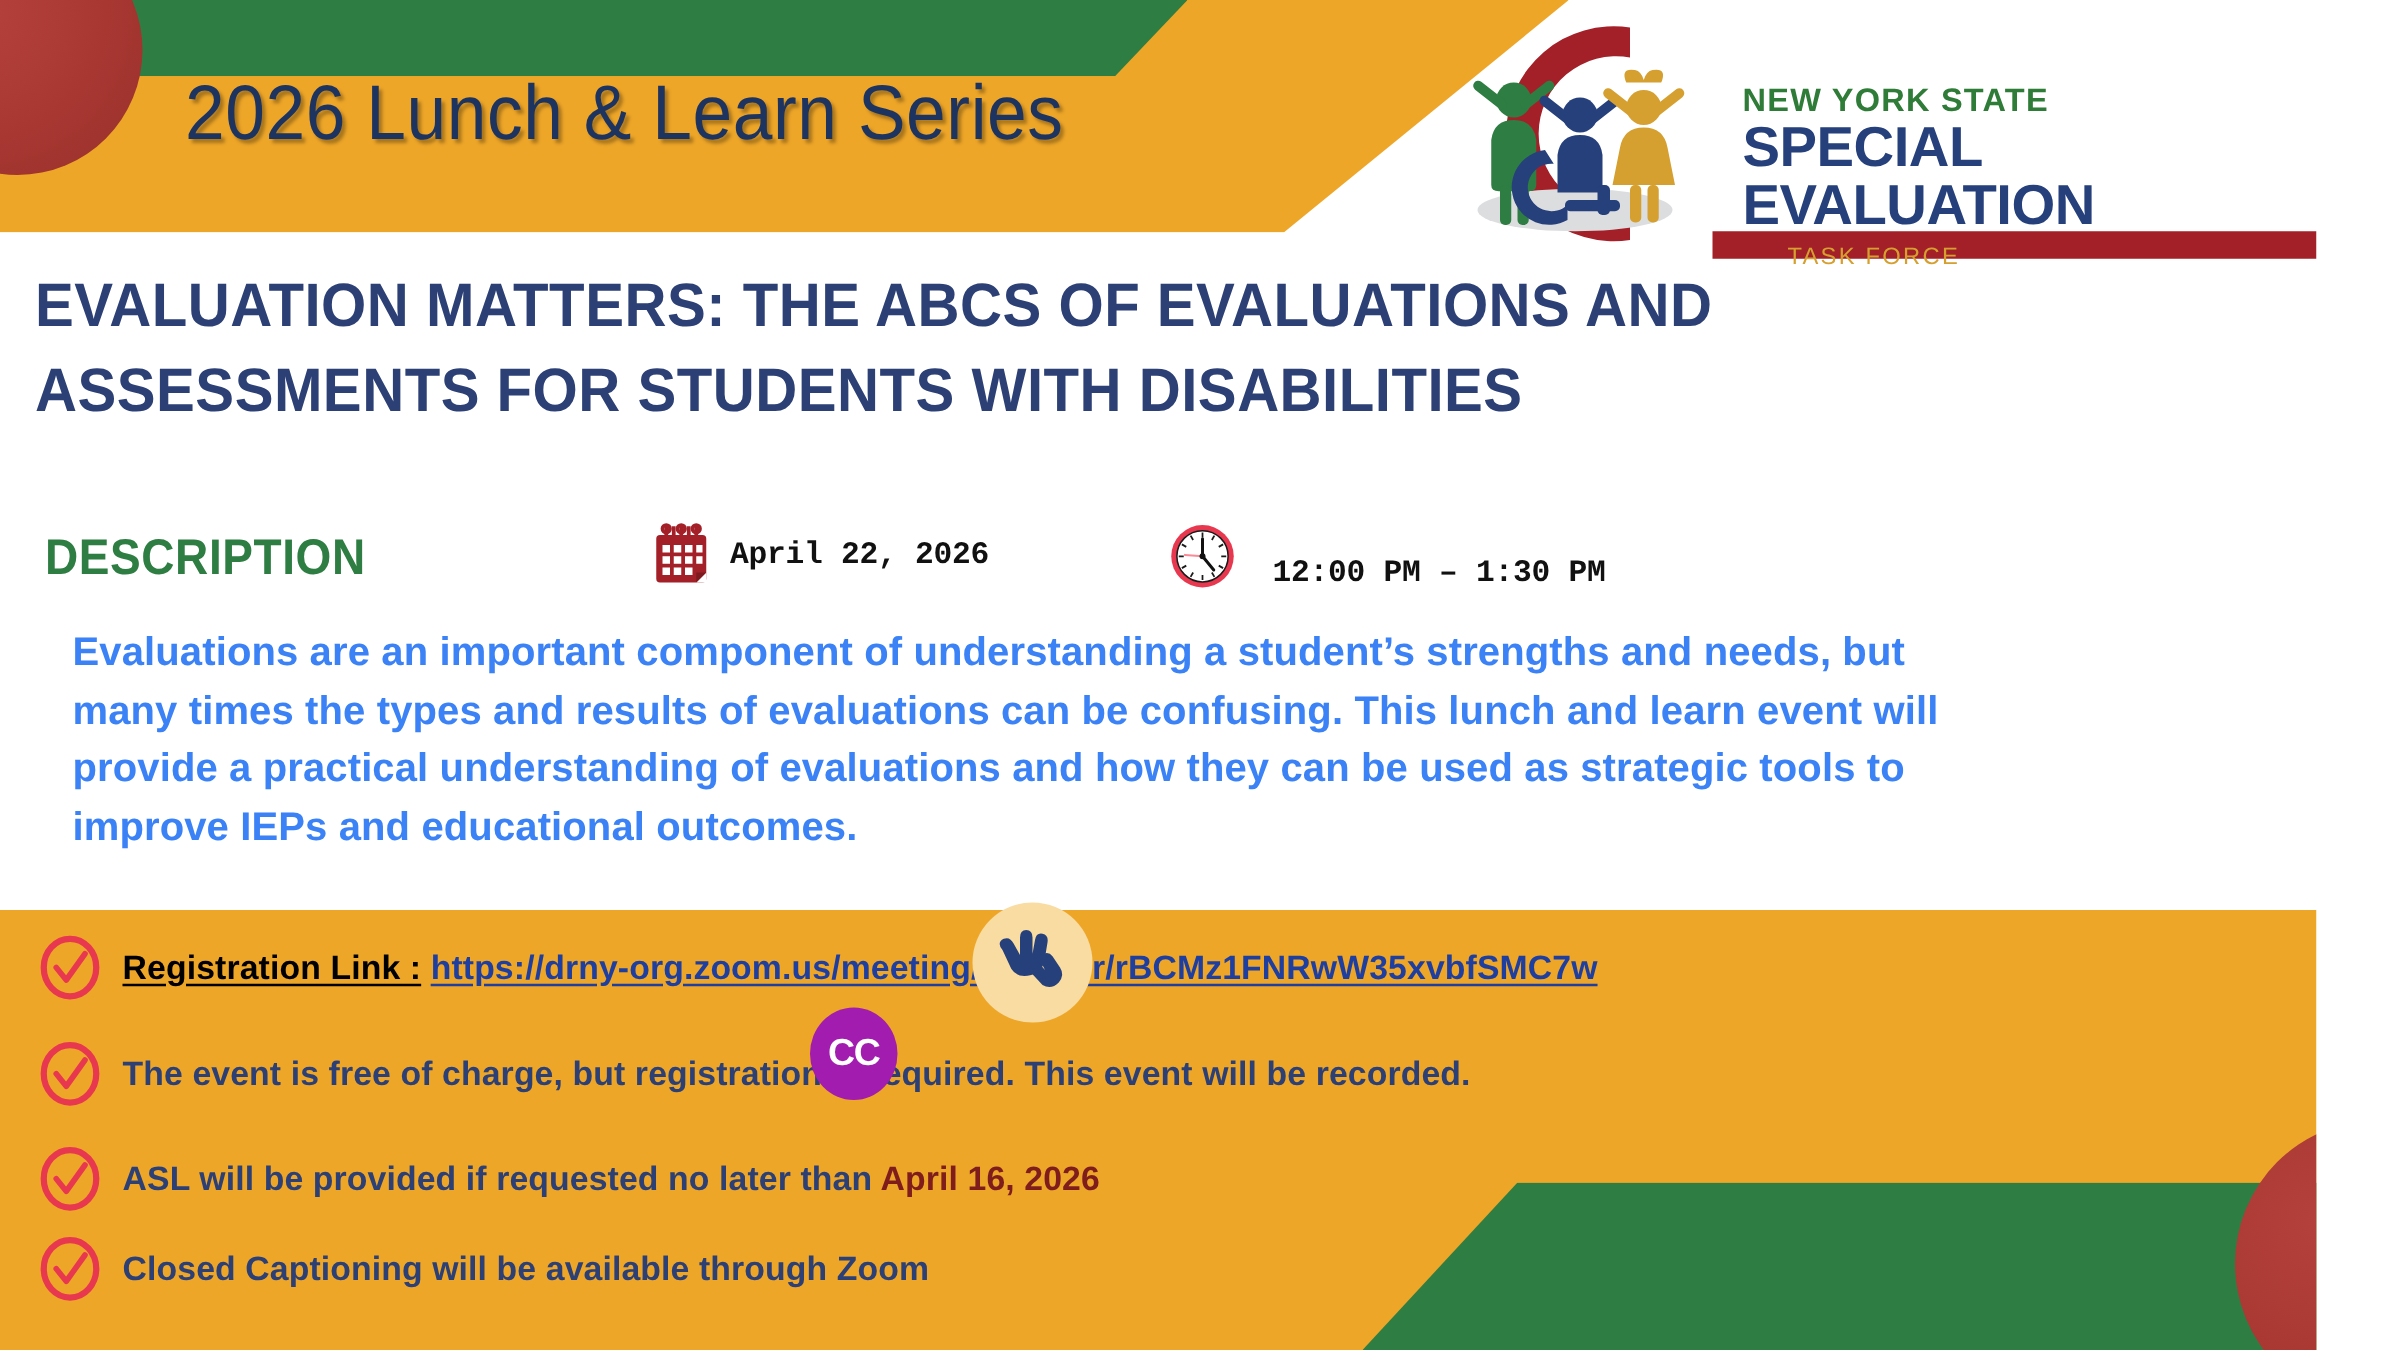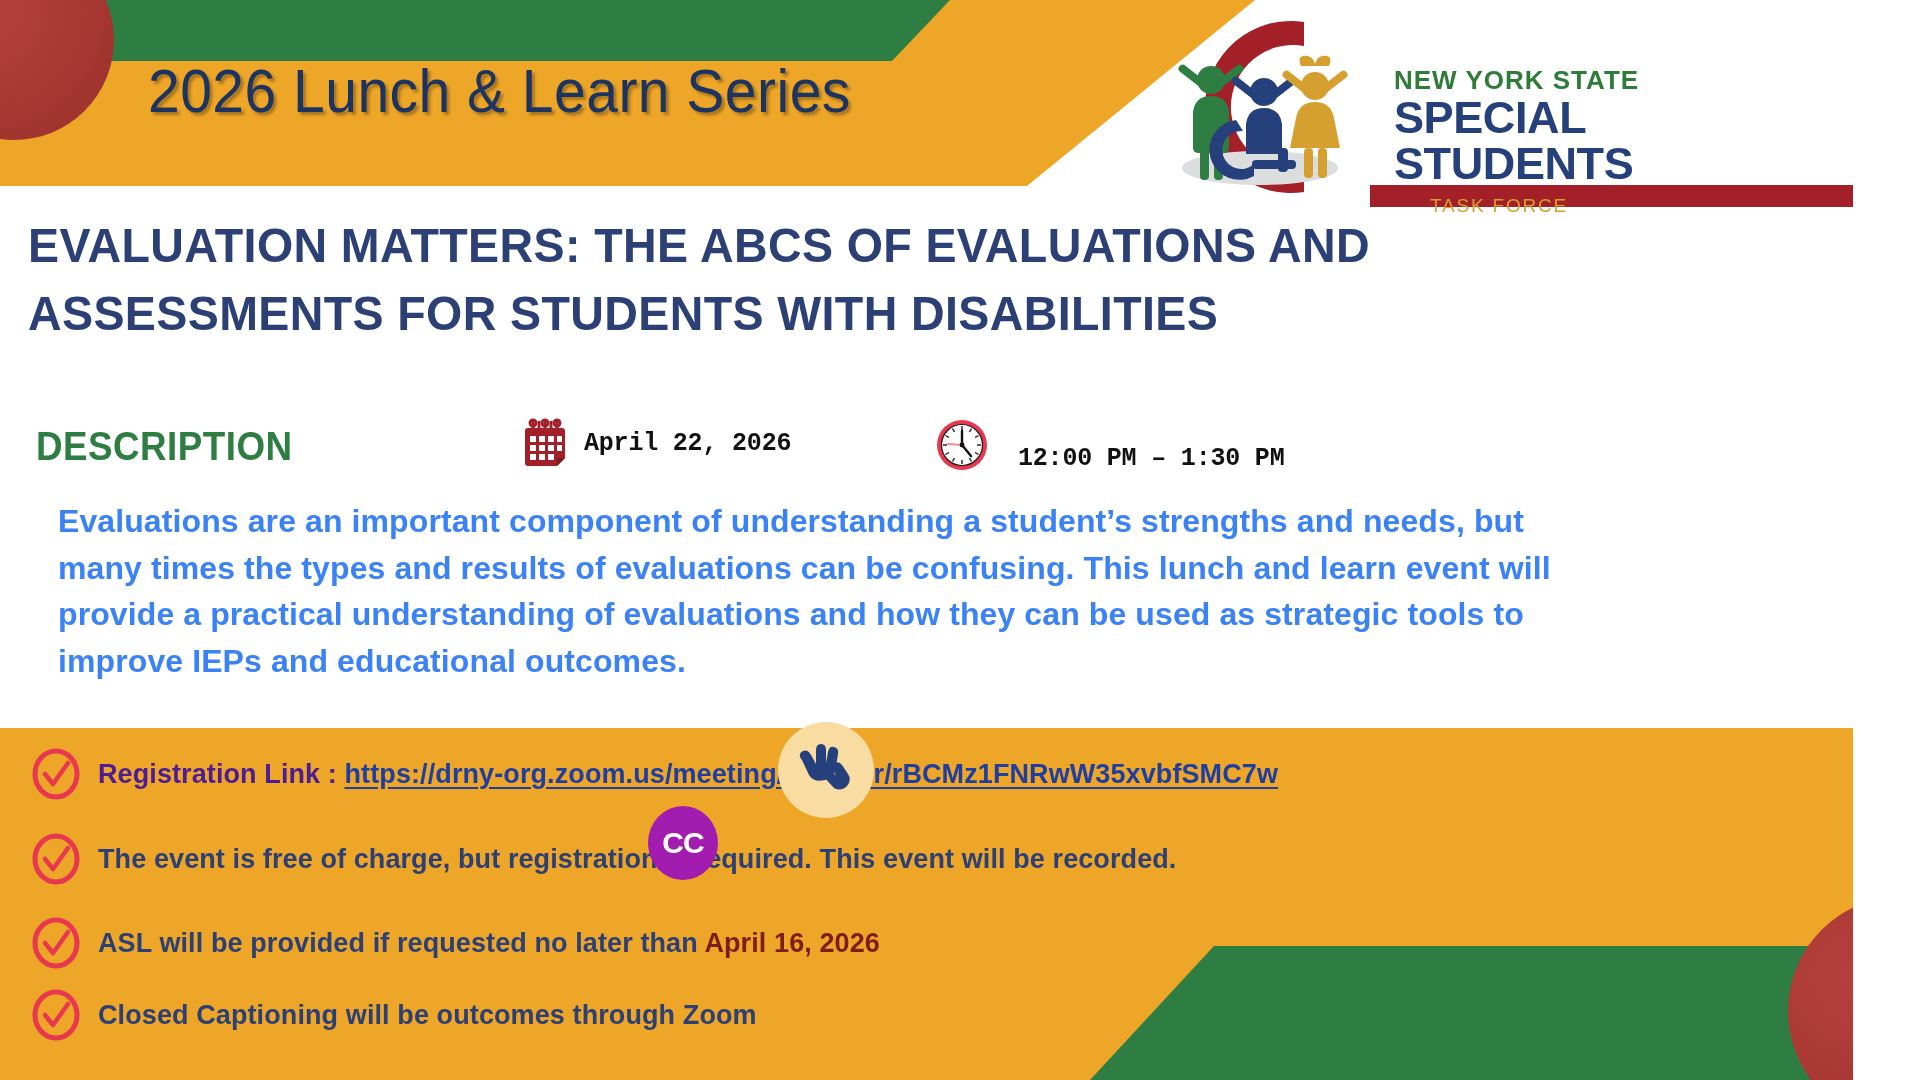--- a/index.html
+++ b/index.html
@@ -159,21 +159,21 @@
   .b0 { top: 18px; }
   .b1 { top: 103px; }
   .b2 { top: 187px; }
   .b3 { top: 259px; }
   .check { flex: 0 0 auto; width: 48px; height: 52px; }
   .btext {
     font-family: "Liberation Sans Narrow", "Liberation Sans", sans-serif;
     font-size: 27px; font-weight: bold;
     color: #2c4075; white-space: nowrap; letter-spacing: 0.1px;
   }
-  .reg-label { color: #4c1d95; text-underline-offset: 4px; }
+  .reg-label { color: #000000; text-decoration: underline; text-underline-offset: 4px; }
   .reg-url { color: #1f3fa0; text-decoration: underline; text-underline-offset: 4px; }
   .white-date { color: #7f1d1d; }
 
   .asl-badge {
     position: absolute; left: 778px; top: 722px;
     width: 96px; height: 96px; border-radius: 50%;
     background: #f8dca1;
     display: flex; align-items: center; justify-content: center;
   }
   .cc-badge {
@@ -230,21 +230,21 @@
         <path d="M207 94 q-16 0 -19 16 l-6 30 l50 0 l-6 -30 q-3 -16 -19 -16Z"></path>
         <rect x="172" y="70" width="32" height="8" rx="4" transform="rotate(38 188 74)"></rect>
         <rect x="210" y="70" width="32" height="8" rx="4" transform="rotate(-38 226 74)"></rect>
         <rect x="196" y="140" width="9" height="30" rx="4"></rect>
         <rect x="210" y="140" width="9" height="30" rx="4"></rect>
       </g>
     </svg>
     <div class="logo-text">
       <div class="logo-nys">NEW YORK STATE</div>
       <div class="logo-special">SPECIAL</div>
-      <div class="logo-education">STUDENTS</div>
+      <div class="logo-education">EVALUATION</div>
       <div class="logo-rule"></div>
       <div class="logo-tf">TASK FORCE</div>
     </div>
   </div>
 
   <h1 class="main-title">EVALUATION MATTERS: THE ABCS OF EVALUATIONS AND ASSESSMENTS FOR STUDENTS WITH DISABILITIES</h1>
 
   <div class="desc-row">
     <div class="desc-label">DESCRIPTION</div>
 
@@ -343,21 +343,21 @@
           <span>ASL will be provided if requested no later than</span>
           <span class="white-date">April 16, 2026</span>
         </span>
       </div>
 
       <div class="bullet b3">
         <svg class="check" viewBox="0 0 48 52">
           <ellipse cx="24" cy="26" rx="21" ry="23" fill="none" stroke="#e8384f" stroke-width="5"></ellipse>
           <path d="M13 26 L21 36 L36 15" fill="none" stroke="#e8384f" stroke-width="4.5" stroke-linecap="round" stroke-linejoin="round"></path>
         </svg>
-        <span class="btext">Closed Captioning will be outcomes through Zoom</span>
+        <span class="btext">Closed Captioning will be available through Zoom</span>
       </div>
     </div>
   </div>
 
   <div class="asl-badge">
     <svg width="64" height="60" viewBox="0 0 64 60">
       <g fill="#26407c">
         <path d="M8 20 q-5 -6 1 -9 q5 -2 8 4 l5 9 l0 -14 q0 -6 5 -6 q5 0 5 6 l0 13 l2 -11 q1 -6 6 -5 q5 1 4 7 l-2 12 q-1 11 -11 14 q-11 3 -16 -5 Z"></path>
         <path d="M40 48 q7 4 13 -2 q5 -6 1 -12 l-6 -9 q-3 -4 -7 -2 q-4 2 -2 7 l3 6 l-7 -8 q-4 -4 -8 -1 q-3 3 0 7 Z"></path>
       </g>

